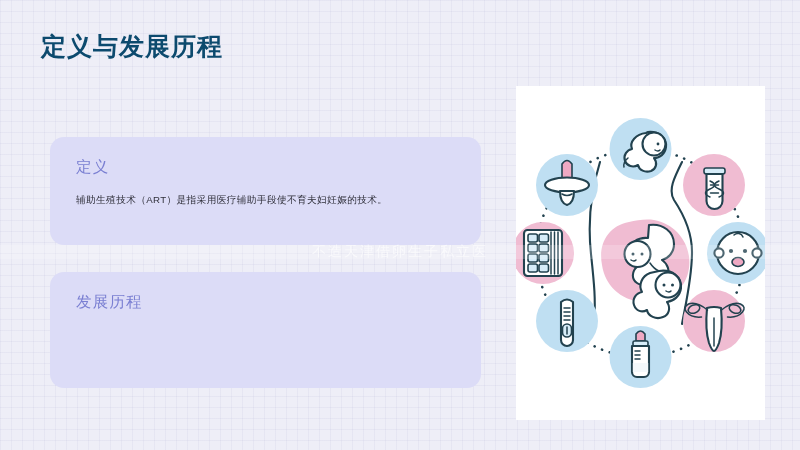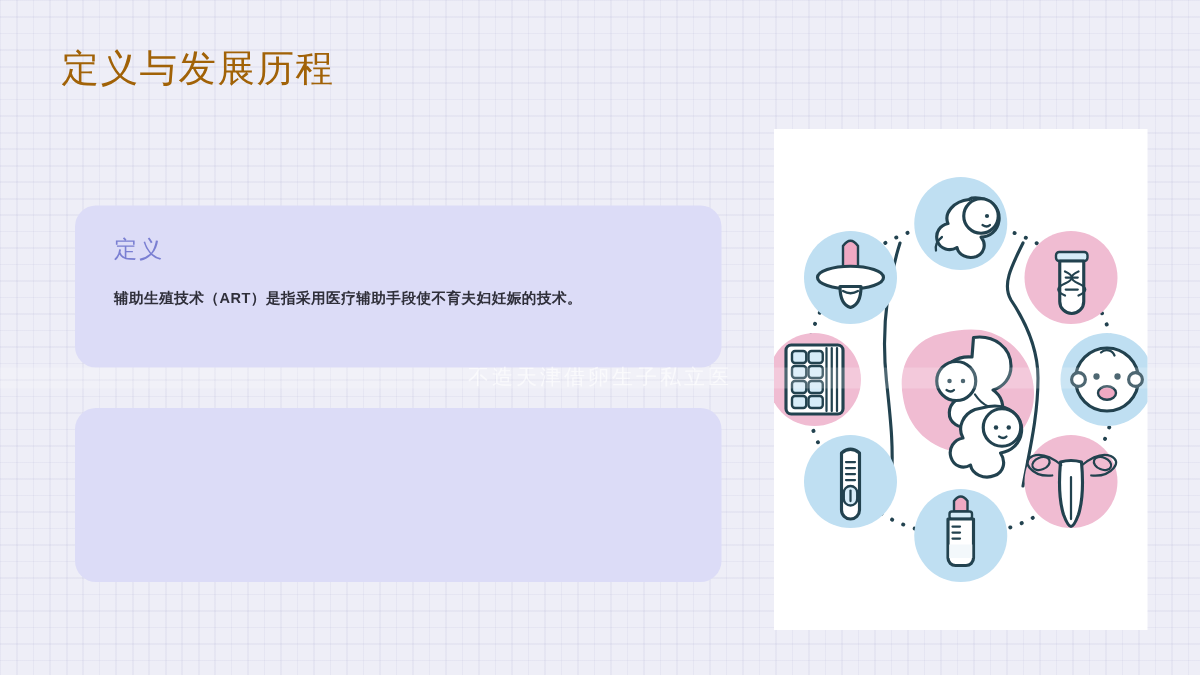--- a/index.html
+++ b/index.html
@@ -18,42 +18,42 @@
       repeating-linear-gradient(to bottom, rgba(140,140,190,.085) 0 1px, transparent 1px 11px);
     pointer-events:none;
     z-index:1;
   }
   #slide{ position:absolute; inset:0; z-index:2; }
 
   
   #page-title{
     position:absolute; left:41px; top:31px;
     font-size:25px; line-height:30px;
-    color:#a16207; letter-spacing:1px;
-    font-weight:400;
+    color:#0c4a6e; letter-spacing:1px;
+    font-weight:700;
   }
 
   
   .card{
     position:absolute; left:50px; width:431px;
     background:#dcdcf7;
     border-radius:14px;
     padding:20px 26px 20px 26px;
   }
   #card-definition{ top:137px; height:108px; }
   #card-history   { top:272px; height:116px; }
 
   .card-heading{
     font-size:15.5px; line-height:20px;
     color:#7a7fd2; letter-spacing:1.2px;
     margin-bottom:13px;
   }
   .card-body{
     font-size:9.7px; line-height:20px;
-    color:#2f2f3a; letter-spacing:.35px;font-weight:bold;
+    color:#2f2f3a; letter-spacing:.35px;
   }
 
   
   #watermark{
     position:absolute; left:312px; top:243px;
     font-size:14px; letter-spacing:2px;
     color:rgba(255,255,255,.62);
     white-space:nowrap;
     z-index:4;
     pointer-events:none;
@@ -80,20 +80,21 @@
 <div id="slide">
 
   <h1 id="page-title">定义与发展历程</h1>
 
   <div class="card" id="card-definition">
     <div class="card-heading">定义</div>
     <div class="card-body">辅助生殖技术（ART）是指采用医疗辅助手段使不育夫妇妊娠的技术。</div>
   </div>
 
   <div class="card" id="card-history">
+    <div class="card-heading">发展历程</div>
   </div>
 
   <div id="watermark-strip"></div>
   <div id="watermark">不造天津借卵生子私立医</div>
 
   <div id="illustration-panel">
     <svg viewBox="0 0 249 334">
       <defs>
         <style>
           .ln   { fill:none; stroke:#22424f; stroke-width:2.1; stroke-linecap:round; stroke-linejoin:round; }

